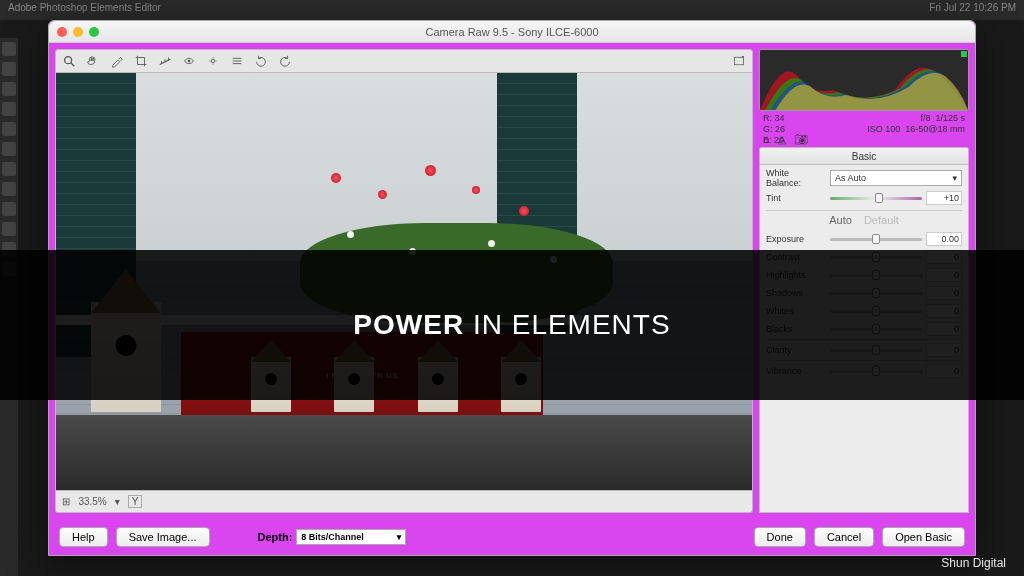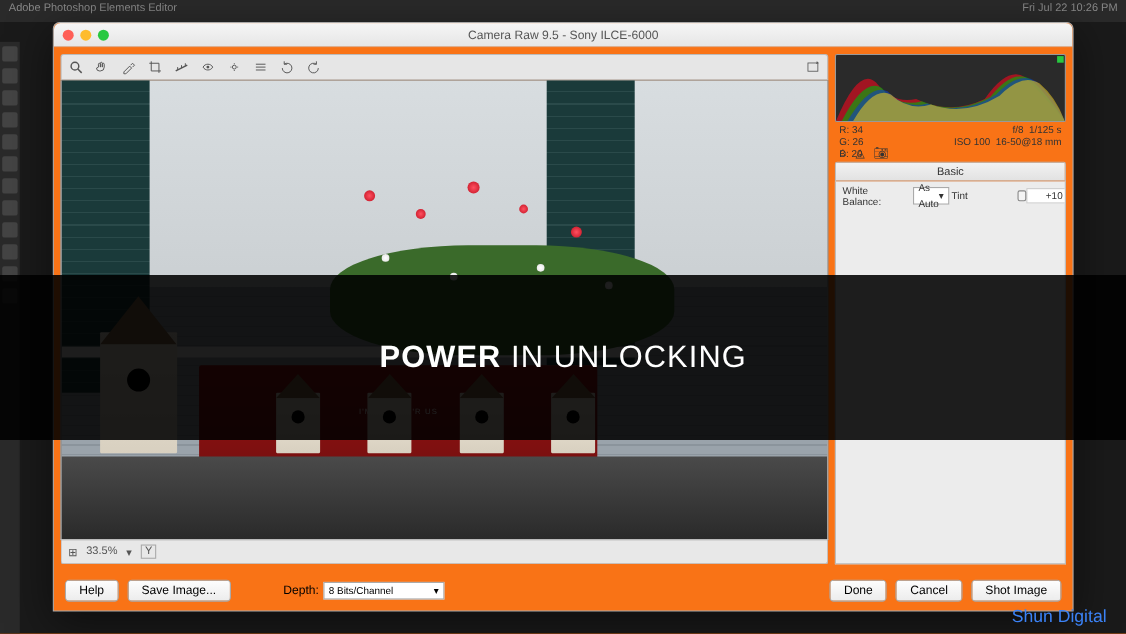--- a/index.html
+++ b/index.html
@@ -1,21 +1,21 @@
 <!DOCTYPE html>
 <html><head>
 <meta charset="utf-8">
 <style>
 * { margin: 0; padding: 0; box-sizing: border-box; font-family: -apple-system, "Lucida Grande", sans-serif; }
 body { width: 1024px; height: 576px; background: #1a1a1a; position: relative; overflow: hidden; }
 
 .bg-app { position: absolute; top: 0; left: 0; width: 100%; height: 20px; background: #2a2a2a; color: #888; font-size: 10px; padding: 2px 8px; display: flex; justify-content: space-between; }
 .bg-app span:last-child { color: #888; }
 
-.window { position: absolute; top: 20px; left: 48px; width: 928px; height: 536px; background: #f97316; border: 1px solid #aaa; box-shadow: 0 10px 40px rgba(0,0,0,0.5); border-radius: 6px 6px 0 0; display: flex; flex-direction: column; }
+.window { position: absolute; top: 20px; left: 48px; width: 928px; height: 536px; background: #d946ef; border: 1px solid #aaa; box-shadow: 0 10px 40px rgba(0,0,0,0.5); border-radius: 6px 6px 0 0; display: flex; flex-direction: column; }
 
 .titlebar { height: 22px; background: linear-gradient(#f6f6f6,#e6e6e6); border-bottom: 1px solid #ccc; border-radius: 6px 6px 0 0; position: relative; display: flex; align-items: center; justify-content: center; }
 .titlebar .dots { position: absolute; left: 8px; display: flex; gap: 6px; }
 .titlebar .dot { width: 10px; height: 10px; border-radius: 50%; }
 .dot.r { background: #ff5f57; } .dot.y { background: #febc2e; } .dot.g { background: #28c840; }
 .titlebar .title { font-size: 11px; color: #555; }
 
 .body { flex: 1; display: flex; padding: 6px; gap: 6px; overflow: hidden; }
 
 .left { flex: 1; display: flex; flex-direction: column; }
@@ -55,47 +55,47 @@
 .histo-box { height: 82px; }
 .histo { height: 62px; background: #2a2a2a; border: 1px solid #999; border-radius: 2px; position: relative; overflow: hidden; }
 .histo .green-dot { position:absolute; top:1px; right:1px; width:6px; height:6px; background:#28c840; }
 .histo svg { width: 100%; height: 100%; }
 .readout { display: flex; justify-content: space-between; padding: 2px 4px; }
 .readout .rgb { line-height: 1.2; }
 .readout .exif { text-align: right; line-height: 1.2; }
 .tabicons { height: 16px; display: flex; align-items: center; gap: 8px; padding: 0 4px; font-size: 11px; }
 
 .panel-header { height: 18px; background: linear-gradient(#f2f2f2,#e2e2e2); border: 1px solid #bbb; text-align: center; line-height: 18px; font-size: 10px; border-radius: 2px 2px 0 0; }
-.panel-body { flex: 1; overflow: hidden; border: 1px solid #bbb; border-top: none; background: #ececec; padding: 4px 6px; display: flex; gap: 2px; }
+.panel-body { flex: 1; overflow: hidden; border: 1px solid #bbb; border-top: none; background: #ececec; padding: 4px 6px; display: flex; flex-direction: column; gap: 2px; }
 
 .row { display: flex; align-items: center; height: 18px; gap: 4px; }
 .row .lbl { flex: 0 0 60px; }
 .row .val { flex: 0 0 36px; text-align: right; font-size: 9px; background: #fff; border: 1px solid #ccc; padding: 0 2px; height: 14px; line-height: 13px; }
 .row .slider { flex: 1; height: 14px; position: relative; }
 .slider .track { position: absolute; top: 6px; left: 0; right: 0; height: 3px; background: linear-gradient(90deg,#88a,#aaa,#aa8); border-radius: 2px; }
 .slider.grey .track { background: #bbb; }
 .slider .thumb { position: absolute; top: 2px; width: 8px; height: 10px; background: #f4f4f4; border: 1px solid #888; border-radius: 2px; transform: translateX(-50%); }
 .select { flex: 1; height: 16px; background: #fff; border: 1px solid #aaa; font-size: 9px; padding: 0 4px; line-height: 14px; display: flex; align-items: center; justify-content: space-between; }
 .linkrow { display: flex; justify-content: center; gap: 12px; font-size: 11px; height: 14px; }
 .linkrow .a { color: #666; cursor: pointer; } .linkrow .a.off { color: #bbb; }
 .hr { height: 1px; background: #ccc; margin: 1px 0; }
 
 .bottombar { height: 36px; padding: 0 10px; display: flex; align-items: center; gap: 8px; font-size: 11px; }
 .btn { background: linear-gradient(#fdfdfd,#ececec); border: 1px solid #aaa; border-radius: 4px; padding: 3px 12px; font-size: 11px; cursor: pointer; }
-.bottombar .depth { display: flex; align-items: center; gap: 4px; margin-left: 40px; }
+.bottombar .depth { display: flex; align-items: center; gap: 4px; margin-left: 40px; font-weight: bold; }
 .bottombar .spacer { flex: 1; }
 
 .side-toolbar { position: absolute; top: 38px; left: 0; width: 18px; bottom: 0; background: #2a2a2a; display: flex; flex-direction: column; gap: 6px; padding: 4px 2px; }
 .side-toolbar .t { width: 14px; height: 14px; background: #444; border-radius: 2px; }
 
 .overlay { position: absolute; top: 250px; left: 0; right: 0; height: 150px; background: rgba(0,0,0,0.88); display: flex; flex-direction: column; align-items: center; justify-content: center; color: #fff; }
 .overlay .line1 { font-size: 28px; font-weight: 300; letter-spacing: 1px; }
 .overlay .line2 { font-size: 28px; font-weight: 300; letter-spacing: 1px; }
 .overlay .line2 b { font-weight: 600; }
-.watermark { position: absolute; bottom: 6px; right: 18px; color: #3b82f6; font-size: 16px; }
+.watermark { position: absolute; bottom: 6px; right: 18px; color: #e5e5e5; font-size: 12px; }
 </style>
 </head>
 <body>
 
 <div class="bg-app">
   <span>Adobe Photoshop Elements Editor</span>
   <span>Fri Jul 22 10:26 PM</span>
 </div>
 <div class="side-toolbar">
   <div class="t"></div>
@@ -364,20 +364,20 @@
     <div class="depth">
       <span>Depth:</span>
       <div class="select" style="width:110px">
         <span>8 Bits/Channel</span>
           <span>▾</span>
       </div>
     </div>
     <div class="spacer"></div>
     <button class="btn">Done</button>
     <button class="btn">Cancel</button>
-    <button class="btn">Shot Image</button>
+    <button class="btn">Open Basic</button>
   </div>
 </div>
 
 <div class="overlay">
-  <div class="line2"><b>POWER</b><span> IN UNLOCKING</span></div>
+  <div class="line2"><b>POWER</b><span> IN ELEMENTS</span></div>
 </div>
 <div class="watermark">Shun Digital</div>
 
 </body></html>

